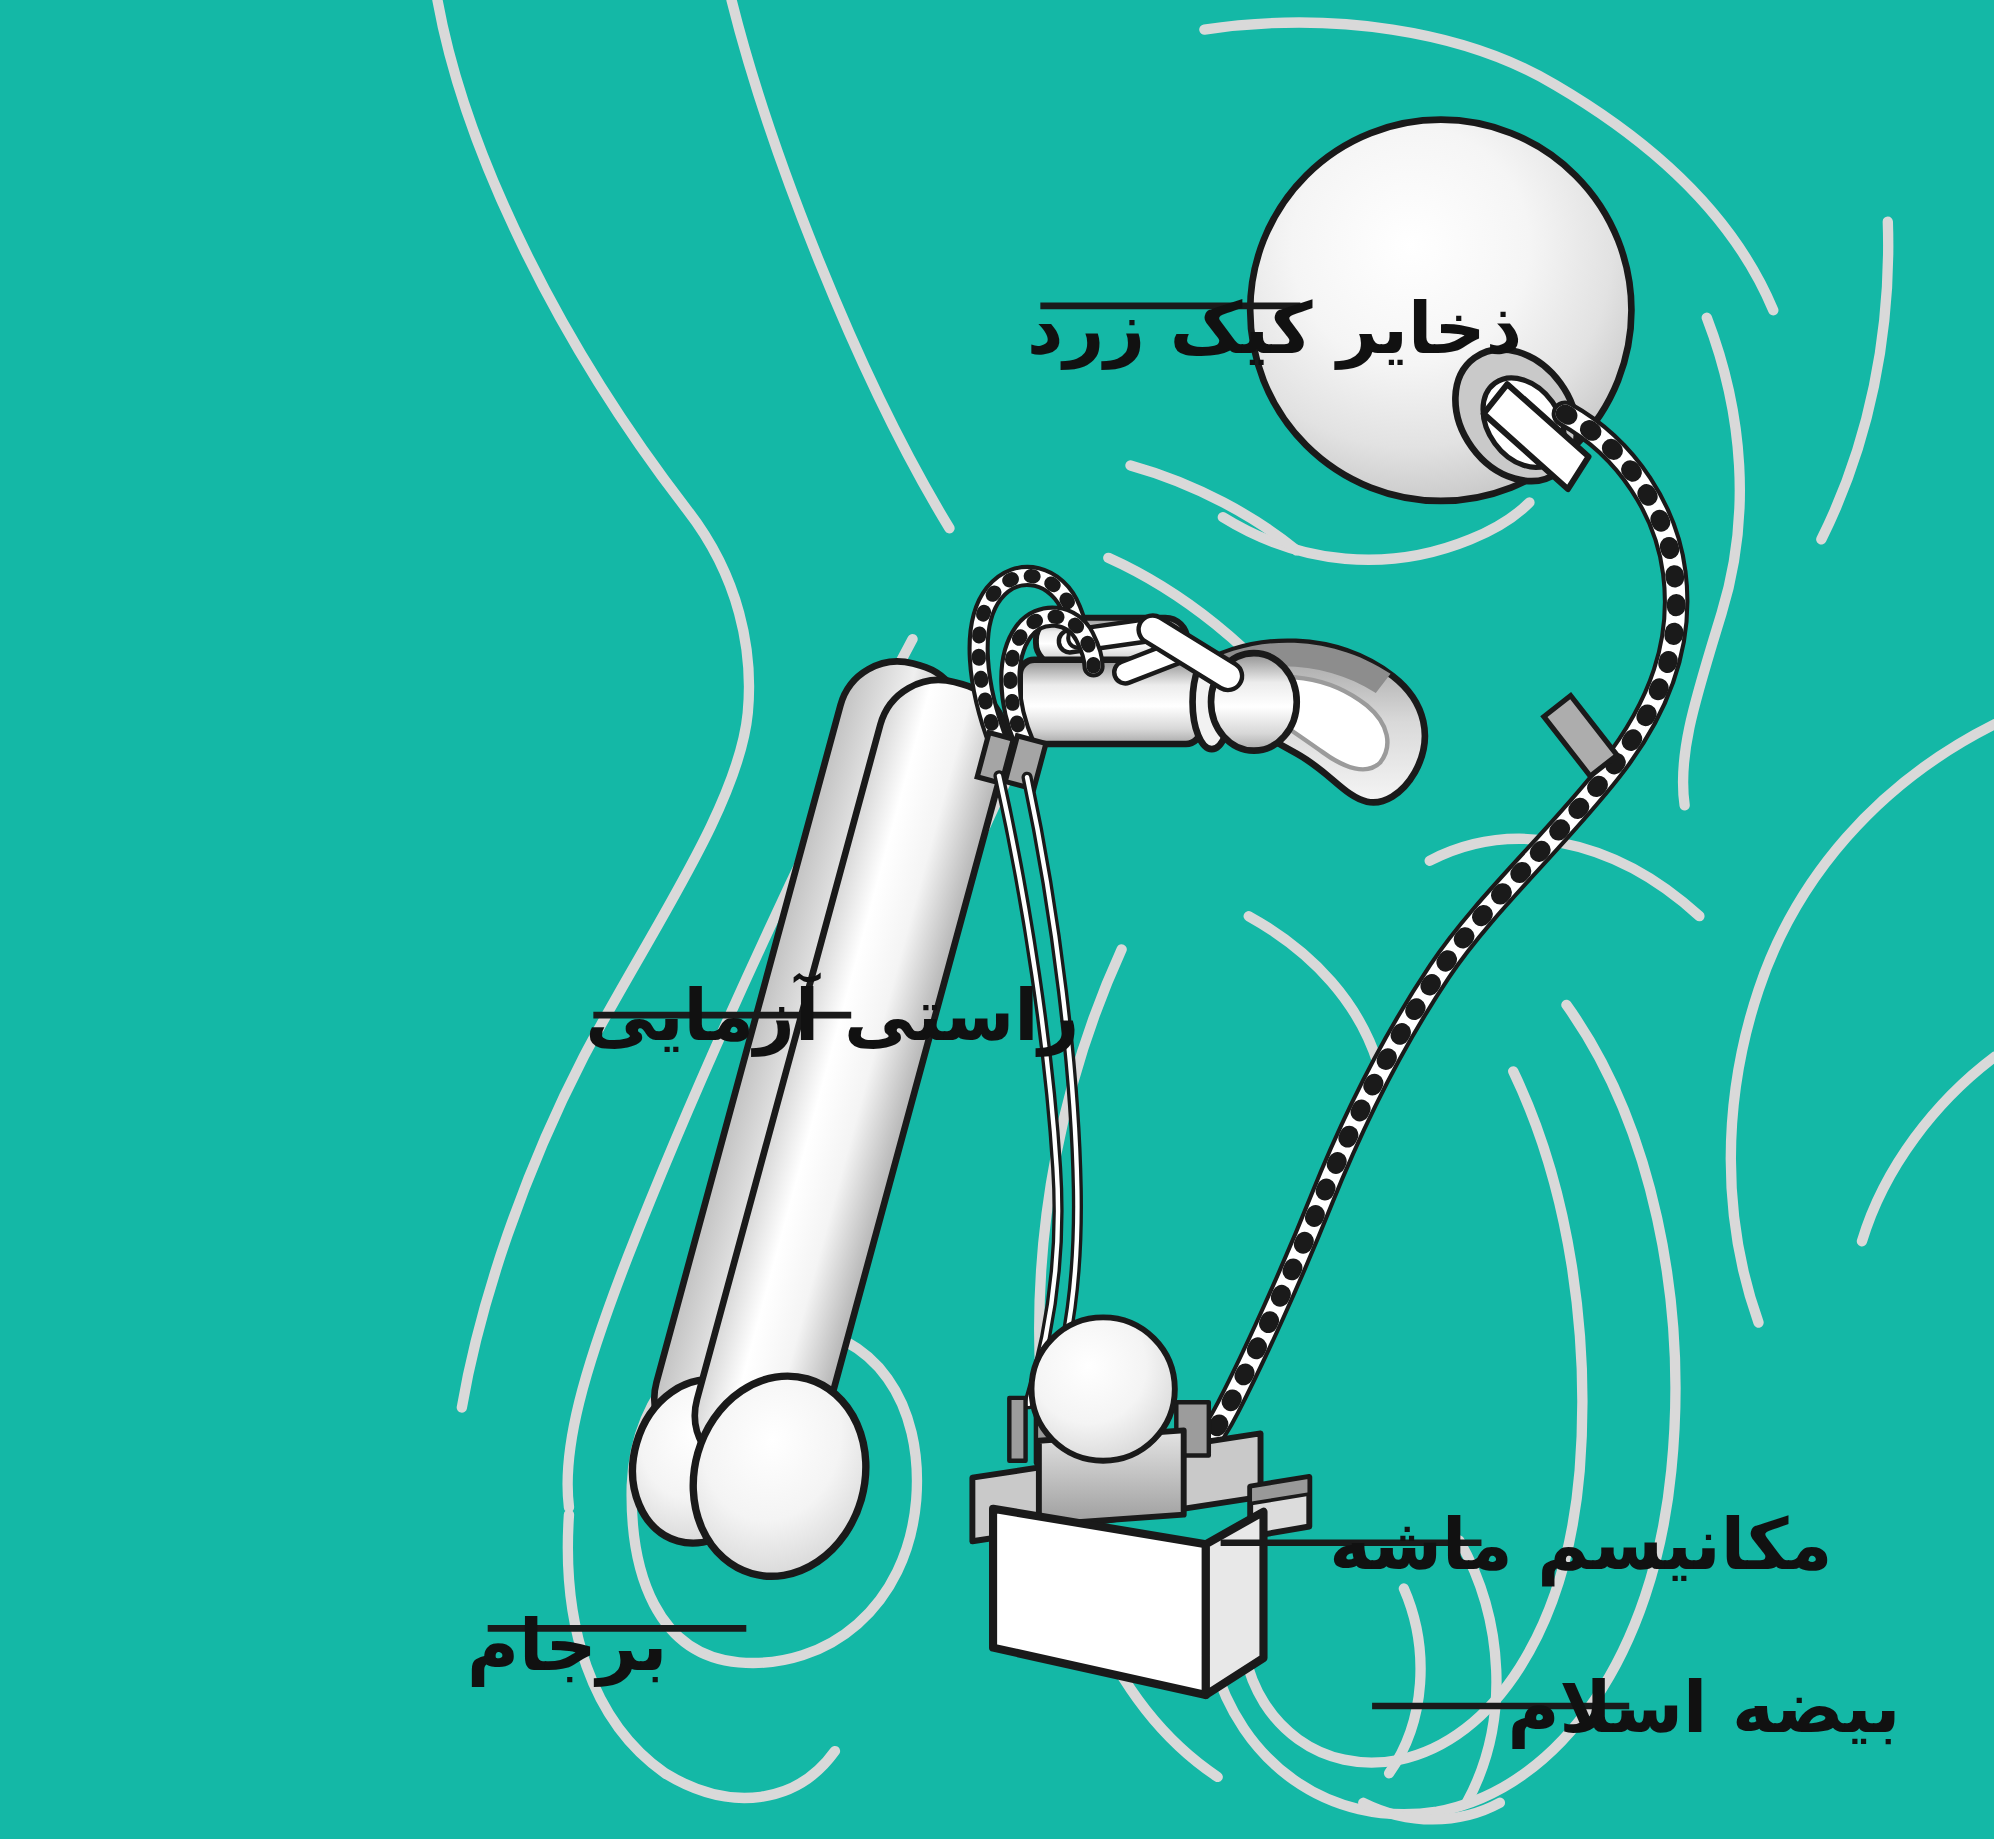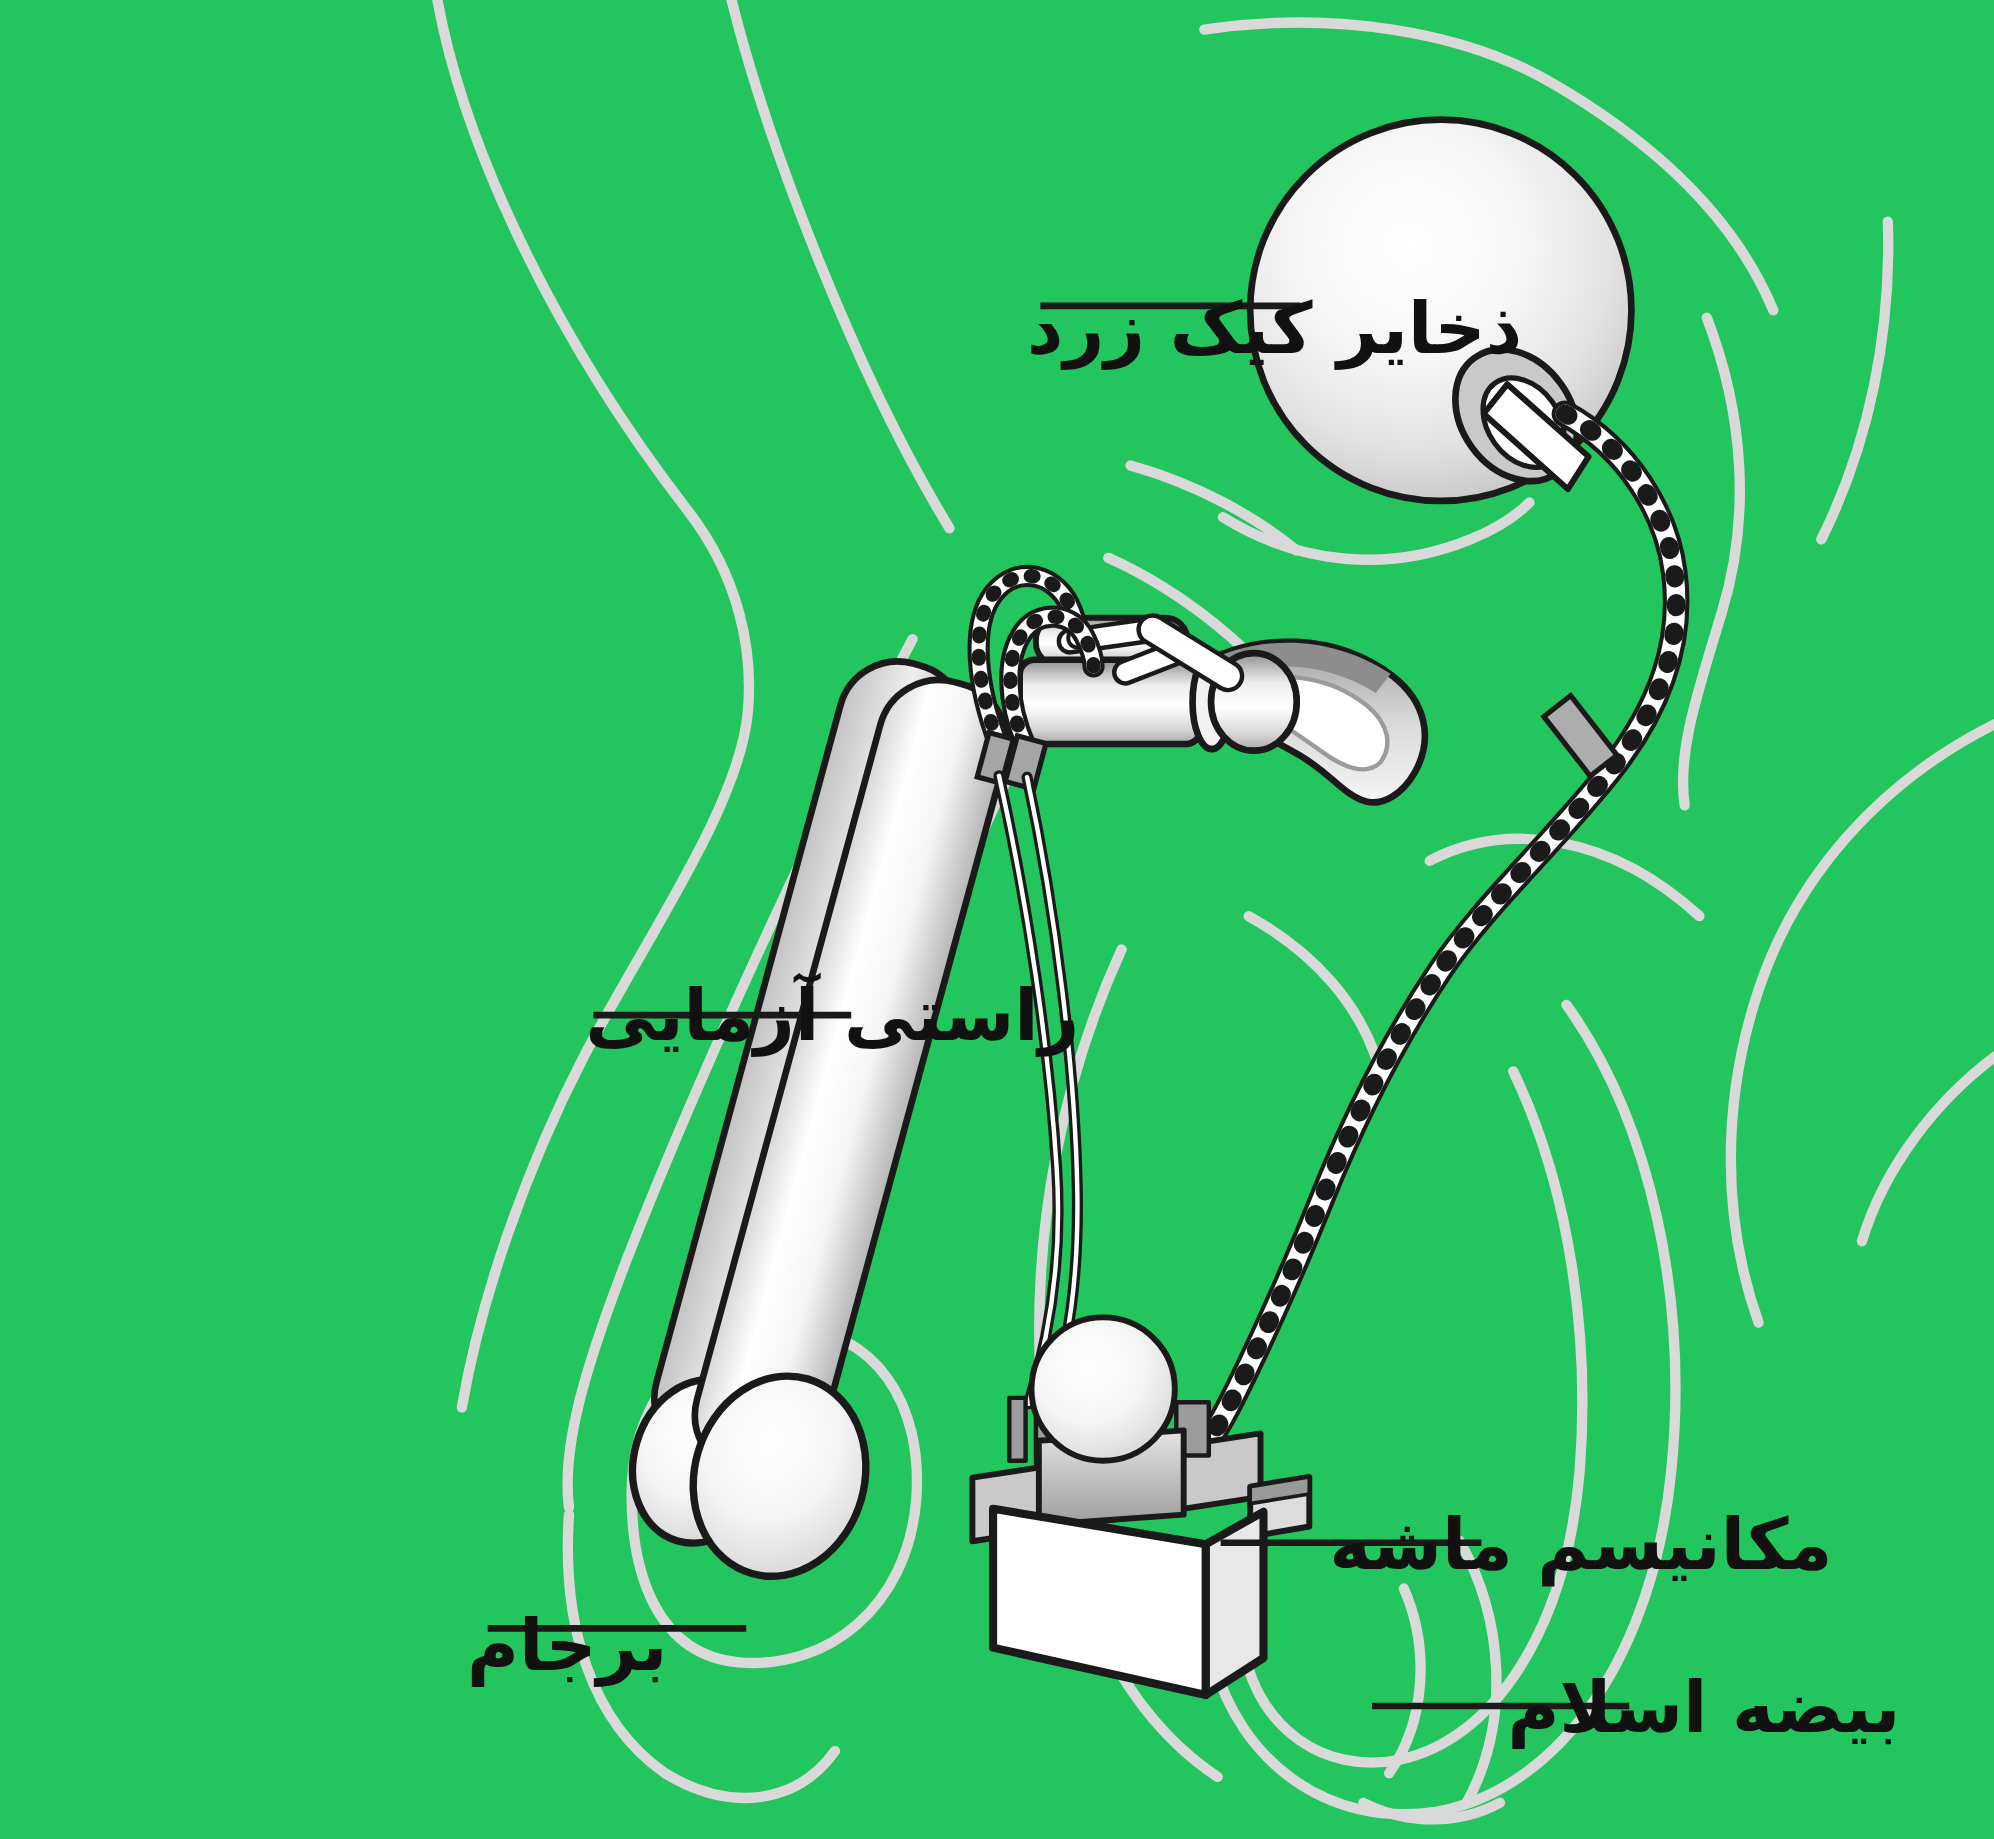--- a/index.html
+++ b/index.html
@@ -1,16 +1,16 @@
 <!DOCTYPE html>
 <html lang="fa" style="font-size:11.8px"><head>
 <meta charset="utf-8">
 <style>
   html,body{margin:0;padding:0;background:#fff;}
-  .stage{position:relative;width:1995px;height:1839px;background:#22c55e;overflow:hidden;}
+  .stage{position:relative;width:1995px;height:1839px;background:#14b8a6;overflow:hidden;}
   svg{display:block;width:100%;height:100%;}
   text.lbl{
     font-family:"DejaVu Sans",sans-serif;
     font-weight:bold;
     font-size:96px;
     fill:#111111;
     direction:rtl;
   }
 </style>
 </head>

